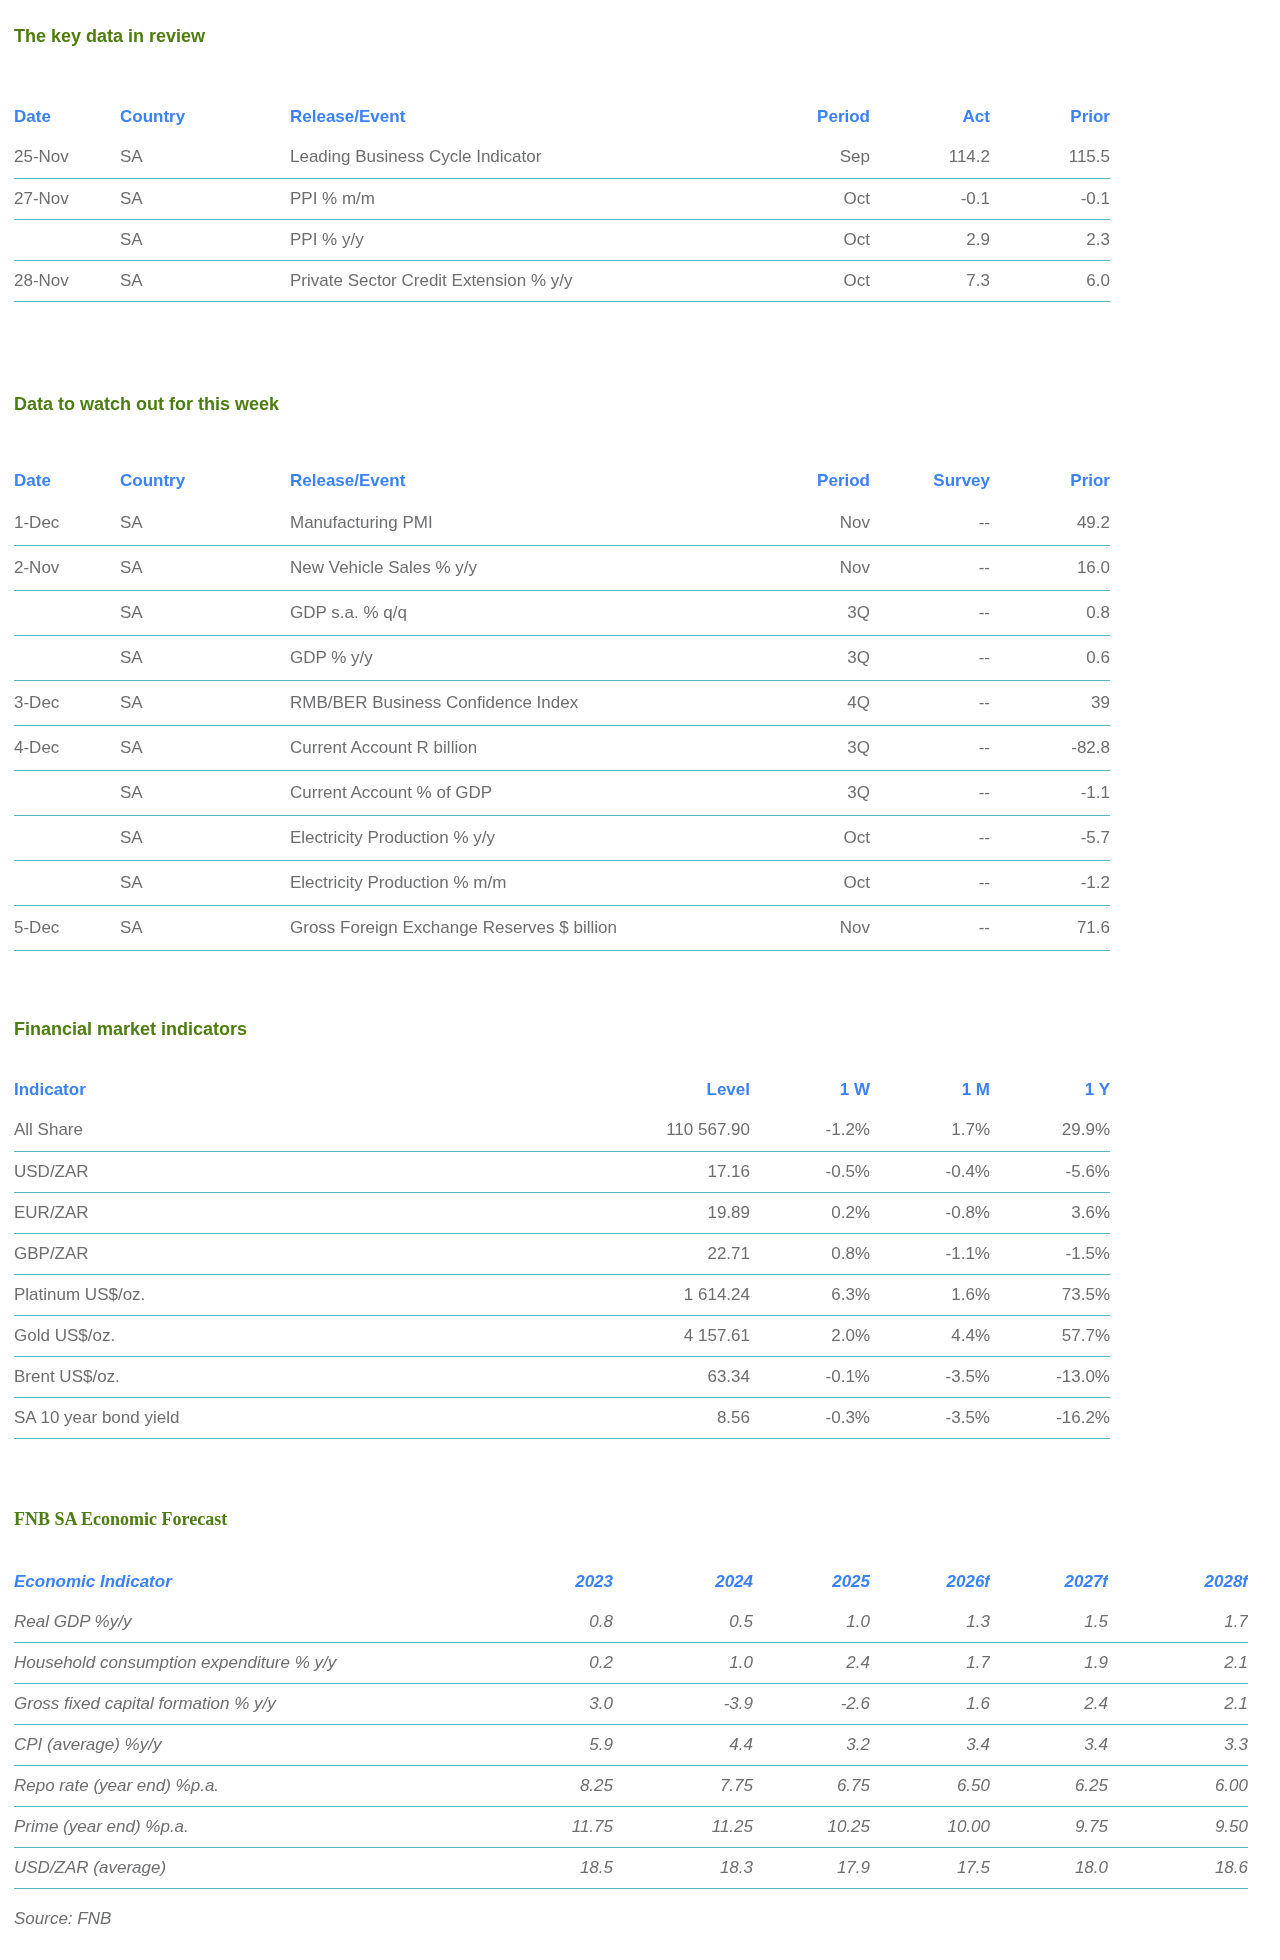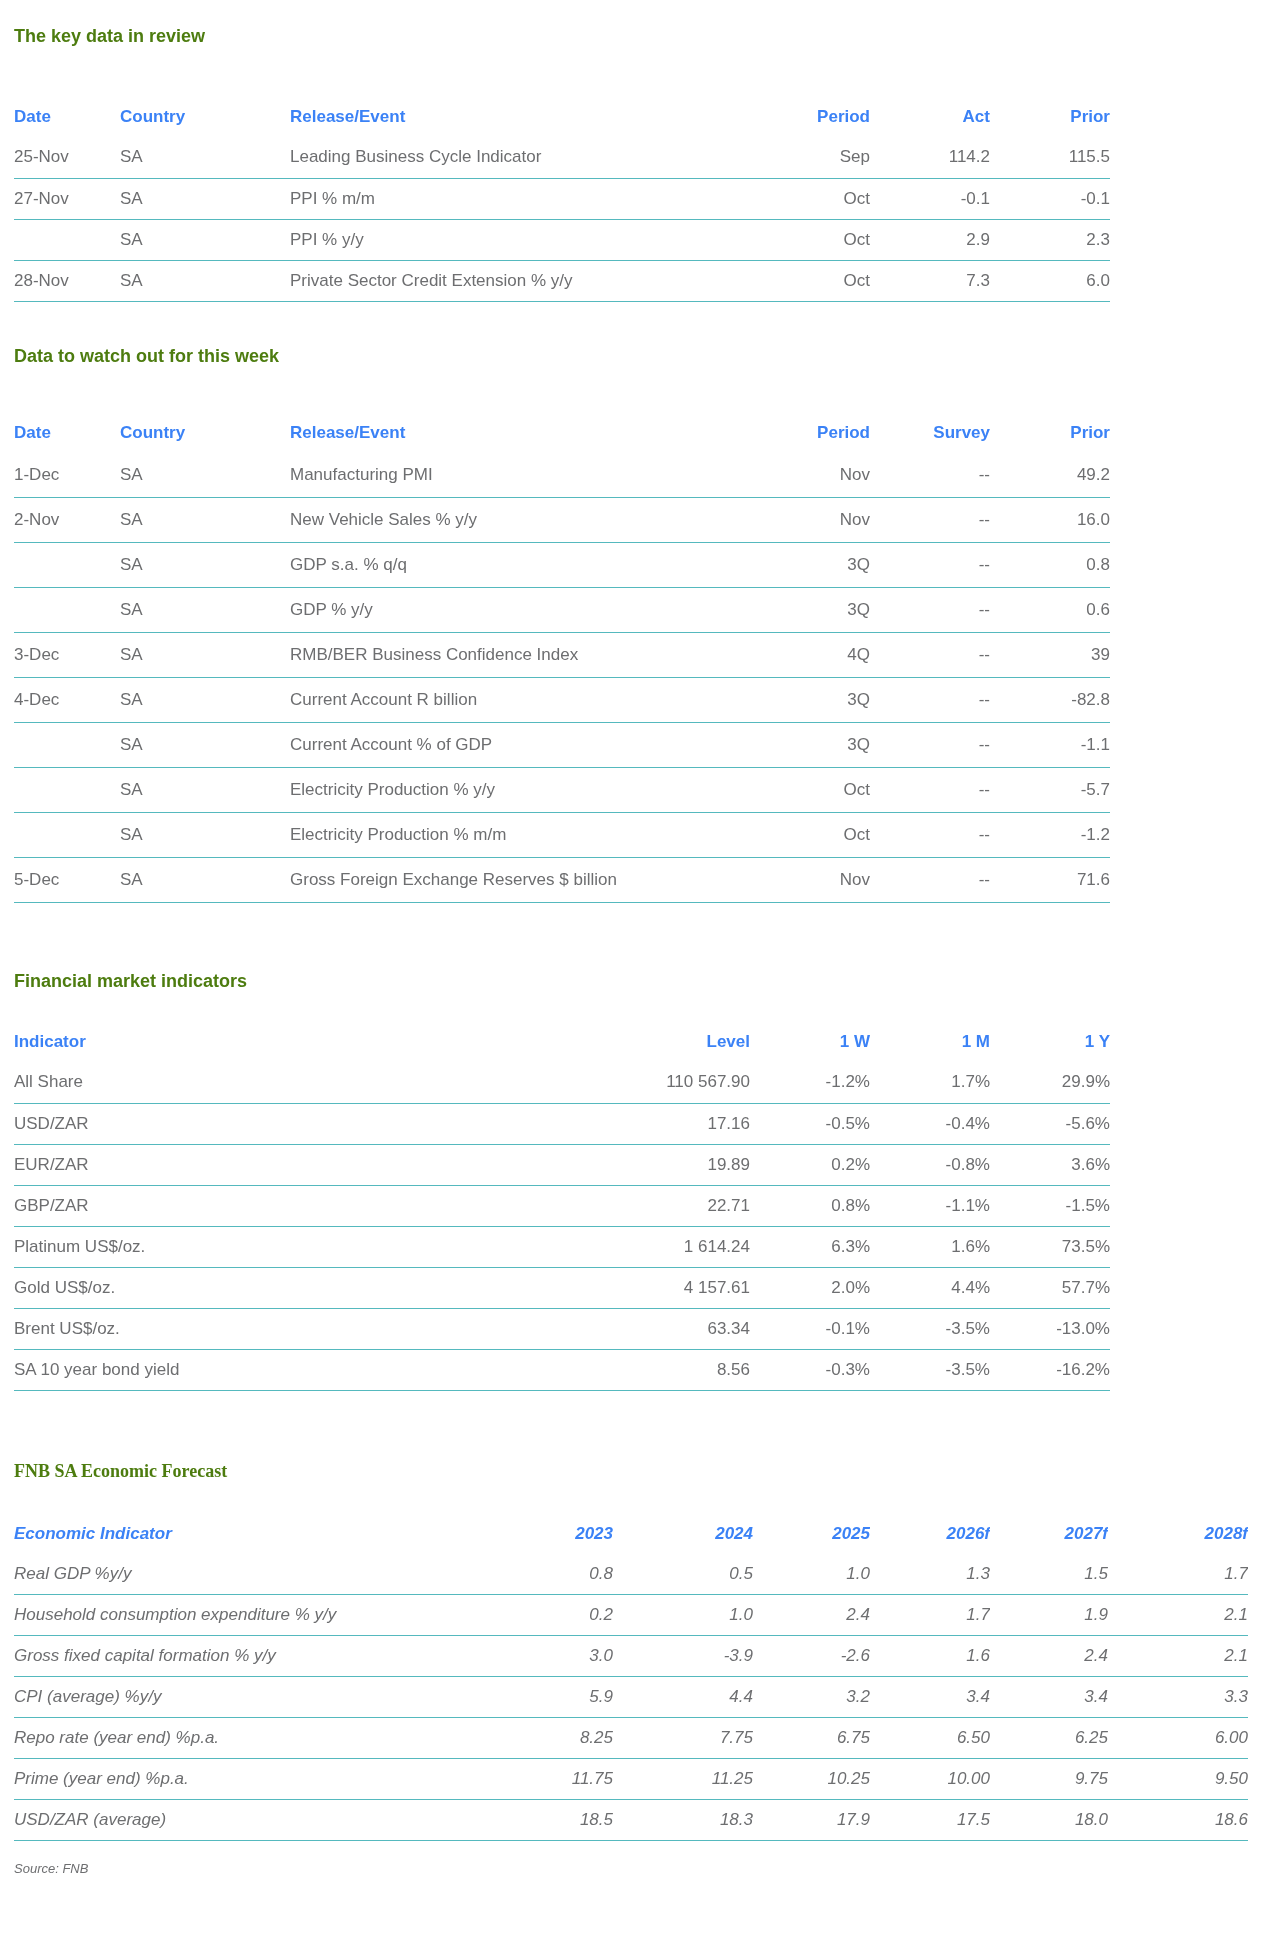--- a/index.html
+++ b/index.html
@@ -22,30 +22,30 @@
   thead th { color:#3b82f6; font-weight:700; height:40px; }
   tbody td { height:41px; border-bottom:1.5px solid #55b9be; color:#6d6e70; }
   .l { text-align:left; }
   .r { text-align:right; }
 
   .t1, .t2, .t3 { width:1096px; }
   .t4 { width:1234px; }
 
   .title-1 { margin-top:0; }
   .t1 { margin-top:50px; }
-  .title-2 { margin-top:44px; }
+  .title-2 { margin-top:92px; }
   .t2 { margin-top:46px; }
   .t2 tbody td { height:45px; }
   .title-3 { margin-top:68px; }
   .t3 { margin-top:30px; }
   .title-4 { margin-top:70px;font-family:Liberation Serif, serif; }
   .t4 { margin-top:32px;font-style:italic; }
 
   .source-note {
-    margin-top:20px; font-size:13px; font-style:italic; color:#6d6e70;
+    margin-top:20px; font-size:17px; font-style:italic; color:#6d6e70;
   }
 </style>
 </head>
 <body>
 
 <h2 class="section-title title-1">The key data in review</h2>
 <table class="t1">
   <colgroup>
     <col style="width:106px">
       <col style="width:170px">

